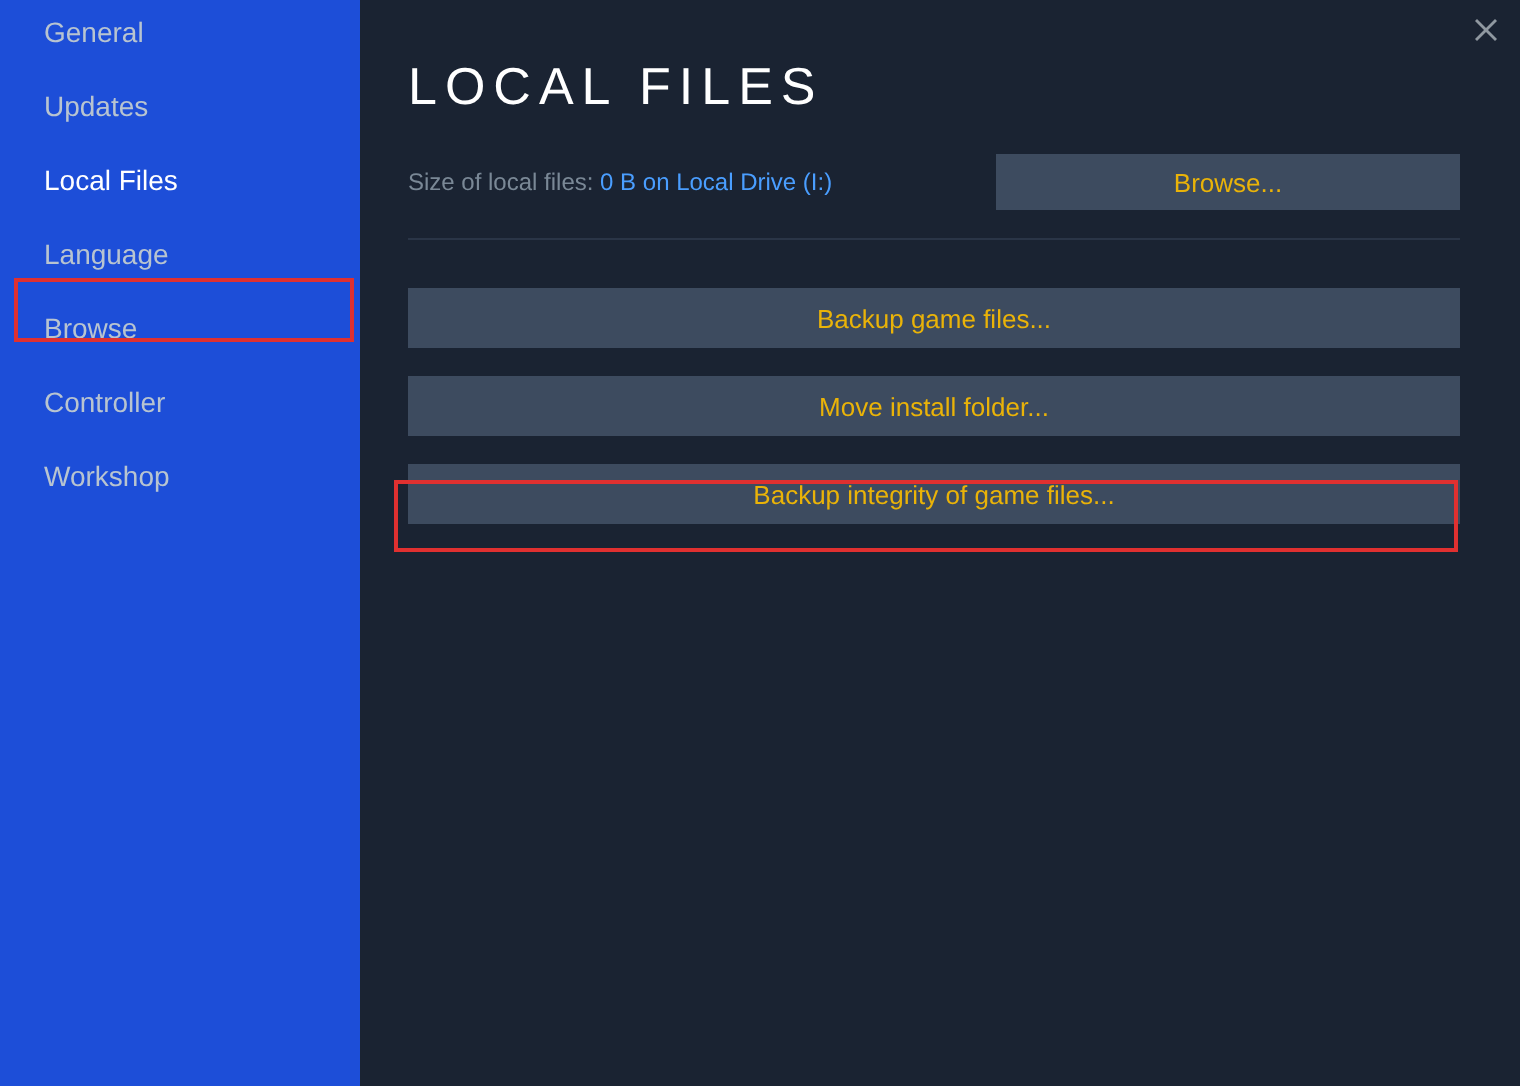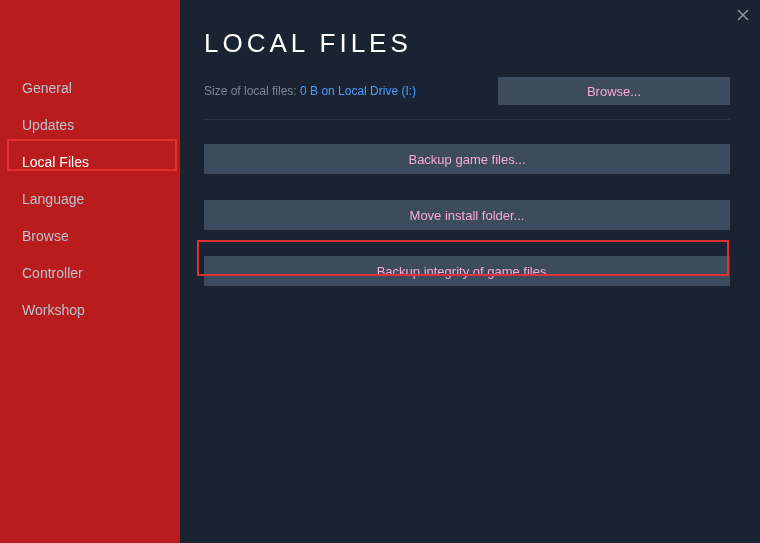--- a/index.html
+++ b/index.html
@@ -25,22 +25,21 @@
       justify-content: center;
     }
     .close-btn svg { width: 12px; height: 12px; }
     .container {
       display: flex;
       width: 100%;
       height: 100%;
     }
     .sidebar {
       width: 180px;
-      background: #b91c1c;
-      padding-top: 72px;
+      background: #1d4ed8;
       flex-shrink: 0;
     }
     .sidebar-item {
       padding: 8px 14px 8px 22px;
       font-size: 14px;
       color: #b8c4d0;
       cursor: pointer;
       margin-bottom: 5px;
       position: relative;
     }
@@ -73,38 +72,38 @@
       color: #4a9eff;
       cursor: pointer;
     }
     .divider {
       border: none;
       border-top: 1px solid #2a3547;
       margin-bottom: 24px;
     }
     .btn {
       background: #3d4b5f;
-      color: #f9a8d4;
+      color: #eab308;
       border: none;
       font-size: 13px;
       cursor: pointer;
       text-align: center;
       padding: 7px 0;
       display: flex;
       align-items: center;
       justify-content: center;
     }
     .browse-btn {
       width: 232px;
       height: 28px;
     }
     .action-btn {
       width: 100%;
       height: 30px;
-      margin-bottom: 26px;
+      margin-bottom: 14px;
     }
     .highlight-red {
       position: absolute;
       border: 2px solid #e03030;
       pointer-events: none;
       box-sizing: border-box;
     }
     .highlight-sidebar {
       left: 7px;
       top: 139px;

